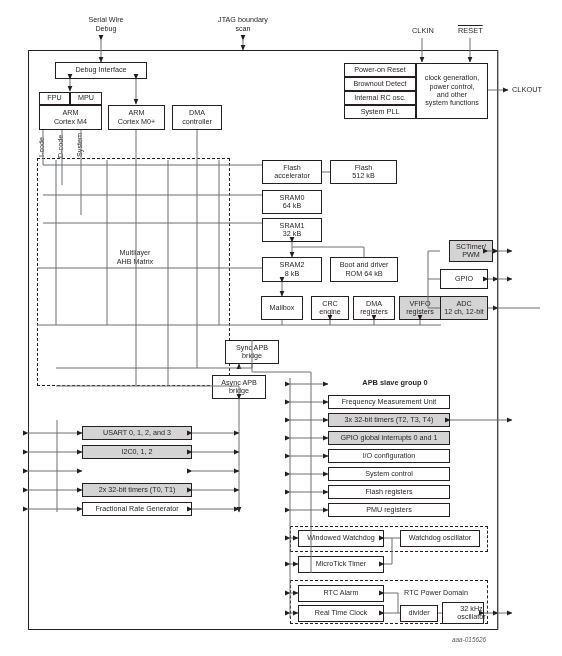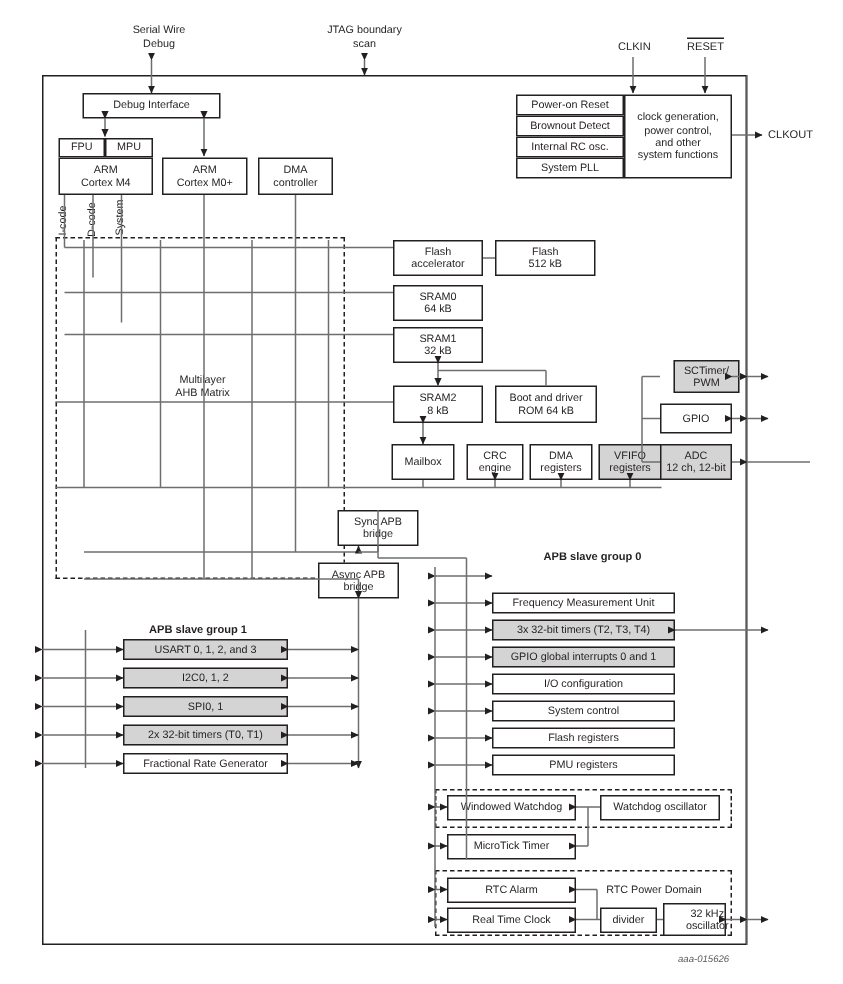--- a/index.html
+++ b/index.html
@@ -7,21 +7,21 @@
   #canvas{position:relative;width:562px;height:656px;overflow:hidden;background:#fff;}
   .lbl{position:absolute;font-size:7.2px;line-height:8.6px;text-align:center;color:#231f20;white-space:pre-line;}
   .box{position:absolute;box-sizing:border-box;border:1.1px solid #231f20;background:#ffffff;
        display:flex;align-items:center;justify-content:center;text-align:center;
        font-size:7.2px;line-height:8.4px;color:#231f20;padding:0 1px;white-space:pre-line;}
   .box.sh{background:#d4d4d4;}
   .box.bold{border-width:1.4px;}
   .outer{position:absolute;box-sizing:border-box;border:1.4px solid #231f20;background:transparent;}
   .dash{position:absolute;box-sizing:border-box;border:1px dashed #231f20;background:transparent;}
   .vert{writing-mode:vertical-rl;transform:rotate(180deg);}
-  .grp{position:absolute;font-size:7.4px;font-weight:bold;color:#231f20;text-align:center;}
+  .grp{position:absolute;font-size:7.4px;font-weight:bold;color:#231f20;text-align:center;margin-top:12px;}
   .docid{position:absolute;font-size:6.4px;font-style:italic;color:#58595b;}
   .ovl{position:absolute;top:0;left:0;width:562px;height:656px;pointer-events:none;}
   .dtxt{position:absolute;font-size:7.2px;line-height:8.4px;color:#231f20;text-align:center;}
   .ext{position:absolute;font-size:7.4px;color:#231f20;white-space:nowrap;}
   .ovr{text-decoration:overline;}
 </style>
 </head>
 <body>
 
 <div id="canvas">
@@ -92,21 +92,20 @@
 12 ch, 12-bit</div>
 
   <div class="box bold" style="left:225px;top:340px;width:54px;height:24px;">Sync APB
 bridge</div>
   <div class="box bold" style="left:212px;top:375px;width:54px;height:24px;">Async APB
 bridge</div>
 
   <div class="grp" style="left:62px;top:415px;width:140px;">APB slave group 1</div>
   <div class="box bold sh" style="left:82px;top:426px;width:110px;height:14px;">USART 0, 1, 2, and 3</div>
   <div class="box bold sh" style="left:82px;top:445px;width:110px;height:14px;">I2C0, 1, 2</div>
-  <div class="box bold sh" style="left:82px;top:464px;width:110px;height:14px;">SPI0, 1</div>
   <div class="box bold sh" style="left:82px;top:483px;width:110px;height:14px;">2x 32-bit timers (T0, T1)</div>
   <div class="box bold" style="left:82px;top:502px;width:110px;height:14px;">Fractional Rate Generator</div>
 
   <div class="grp" style="left:325px;top:366px;width:140px;">APB slave group 0</div>
   <div class="box bold" style="left:328px;top:395px;width:122px;height:14px;">Frequency Measurement Unit</div>
   <div class="box bold sh" style="left:328px;top:413px;width:122px;height:14px;">3x 32-bit timers (T2, T3, T4)</div>
   <div class="box bold sh" style="left:328px;top:431px;width:122px;height:14px;">GPIO global interrupts 0 and 1</div>
   <div class="box bold" style="left:328px;top:467px;width:122px;height:14px;">System control</div>
   <div class="box bold" style="left:328px;top:449px;width:122px;height:14px;">I/O configuration</div>
   <div class="box bold" style="left:328px;top:485px;width:122px;height:14px;">Flash registers</div>

